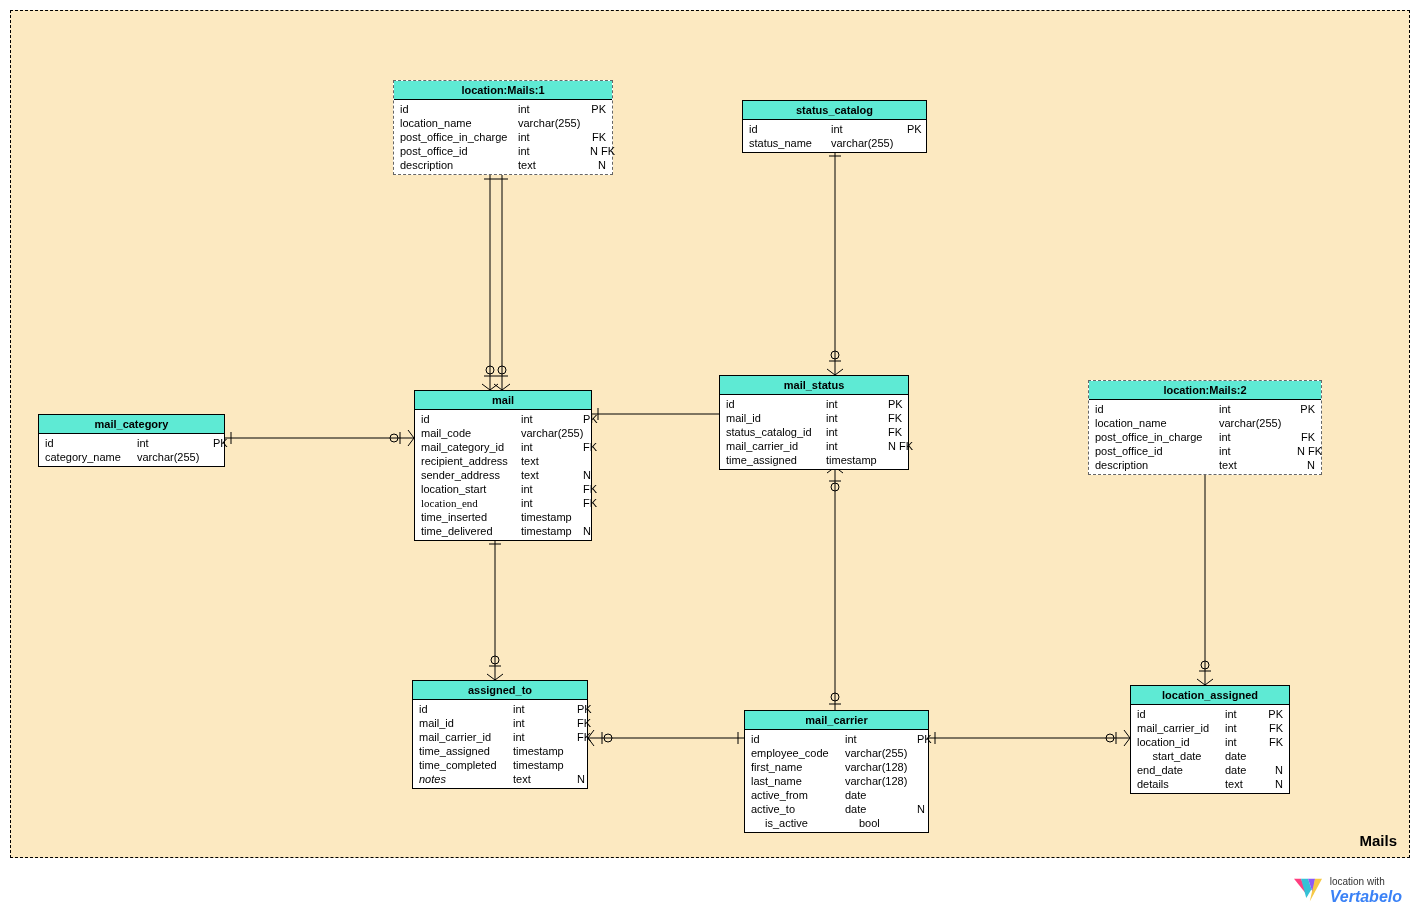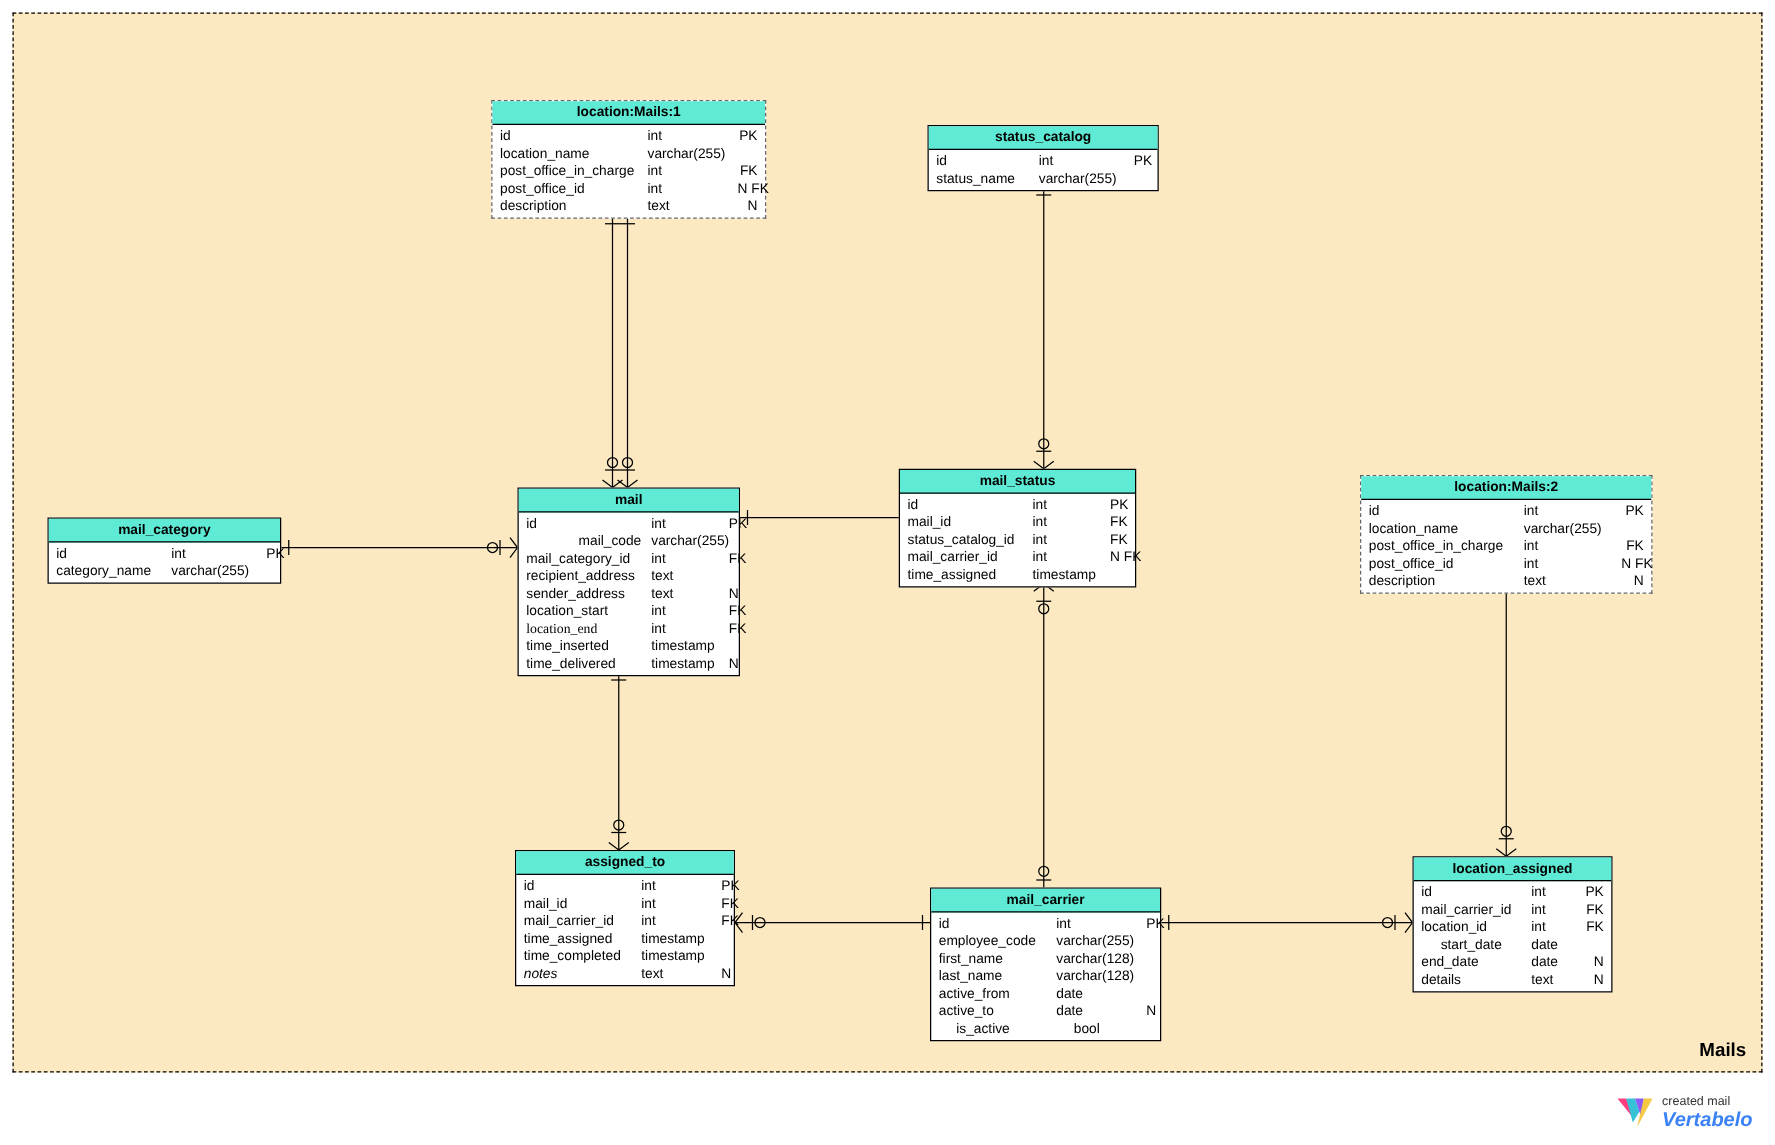--- a/index.html
+++ b/index.html
@@ -220,21 +220,21 @@
 
   <div class="entity" id="e-mail" style="left:414px; top:390px; width:178px;">
       <div class="entity-header">mail</div>
       <div class="entity-body">
         <div class="row">
           <span class="c-name" style="width: 92px;">id</span>
           <span class="c-type" style="min-width: 56px;">int</span>
           <span class="c-key">PK</span>
         </div>
         <div class="row">
-          <span class="c-name" style="width: 92px; text-align: right;">mail_code</span>
+          <span class="c-name" style="width: 92px;">mail_code</span>
           <span class="c-type" style="min-width: 56px;">varchar(255)</span>
           <span class="c-key"></span>
         </div>
         <div class="row">
           <span class="c-name" style="width: 92px;">mail_category_id</span>
           <span class="c-type" style="min-width: 56px;">int</span>
           <span class="c-key">FK</span>
         </div>
         <div class="row">
           <span class="c-name" style="width: 92px;">recipient_address</span>
@@ -445,18 +445,18 @@
     </div>
 
   <div class="logo">
     <svg class="logo-mark" viewBox="0 0 32 28">
       <path d="M0 0 L8 0 L16 20 Z" fill="#ff3e7f"></path>
       <path d="M8 0 L16 0 L20 12 L14 22 Z" fill="#35c1d6"></path>
       <path d="M16 0 L24 0 L22 18 Z" fill="#8b5cf6"></path>
       <path d="M24 0 L32 0 L18 26 Z" fill="#f6c945"></path>
     </svg>
     <div>
-      <div class="logo-text">created mail</div>
+      <div class="logo-text">location with</div>
       <div class="logo-brand">Vertabelo</div>
     </div>
   </div>
 
 </div>
 
 </body></html>

